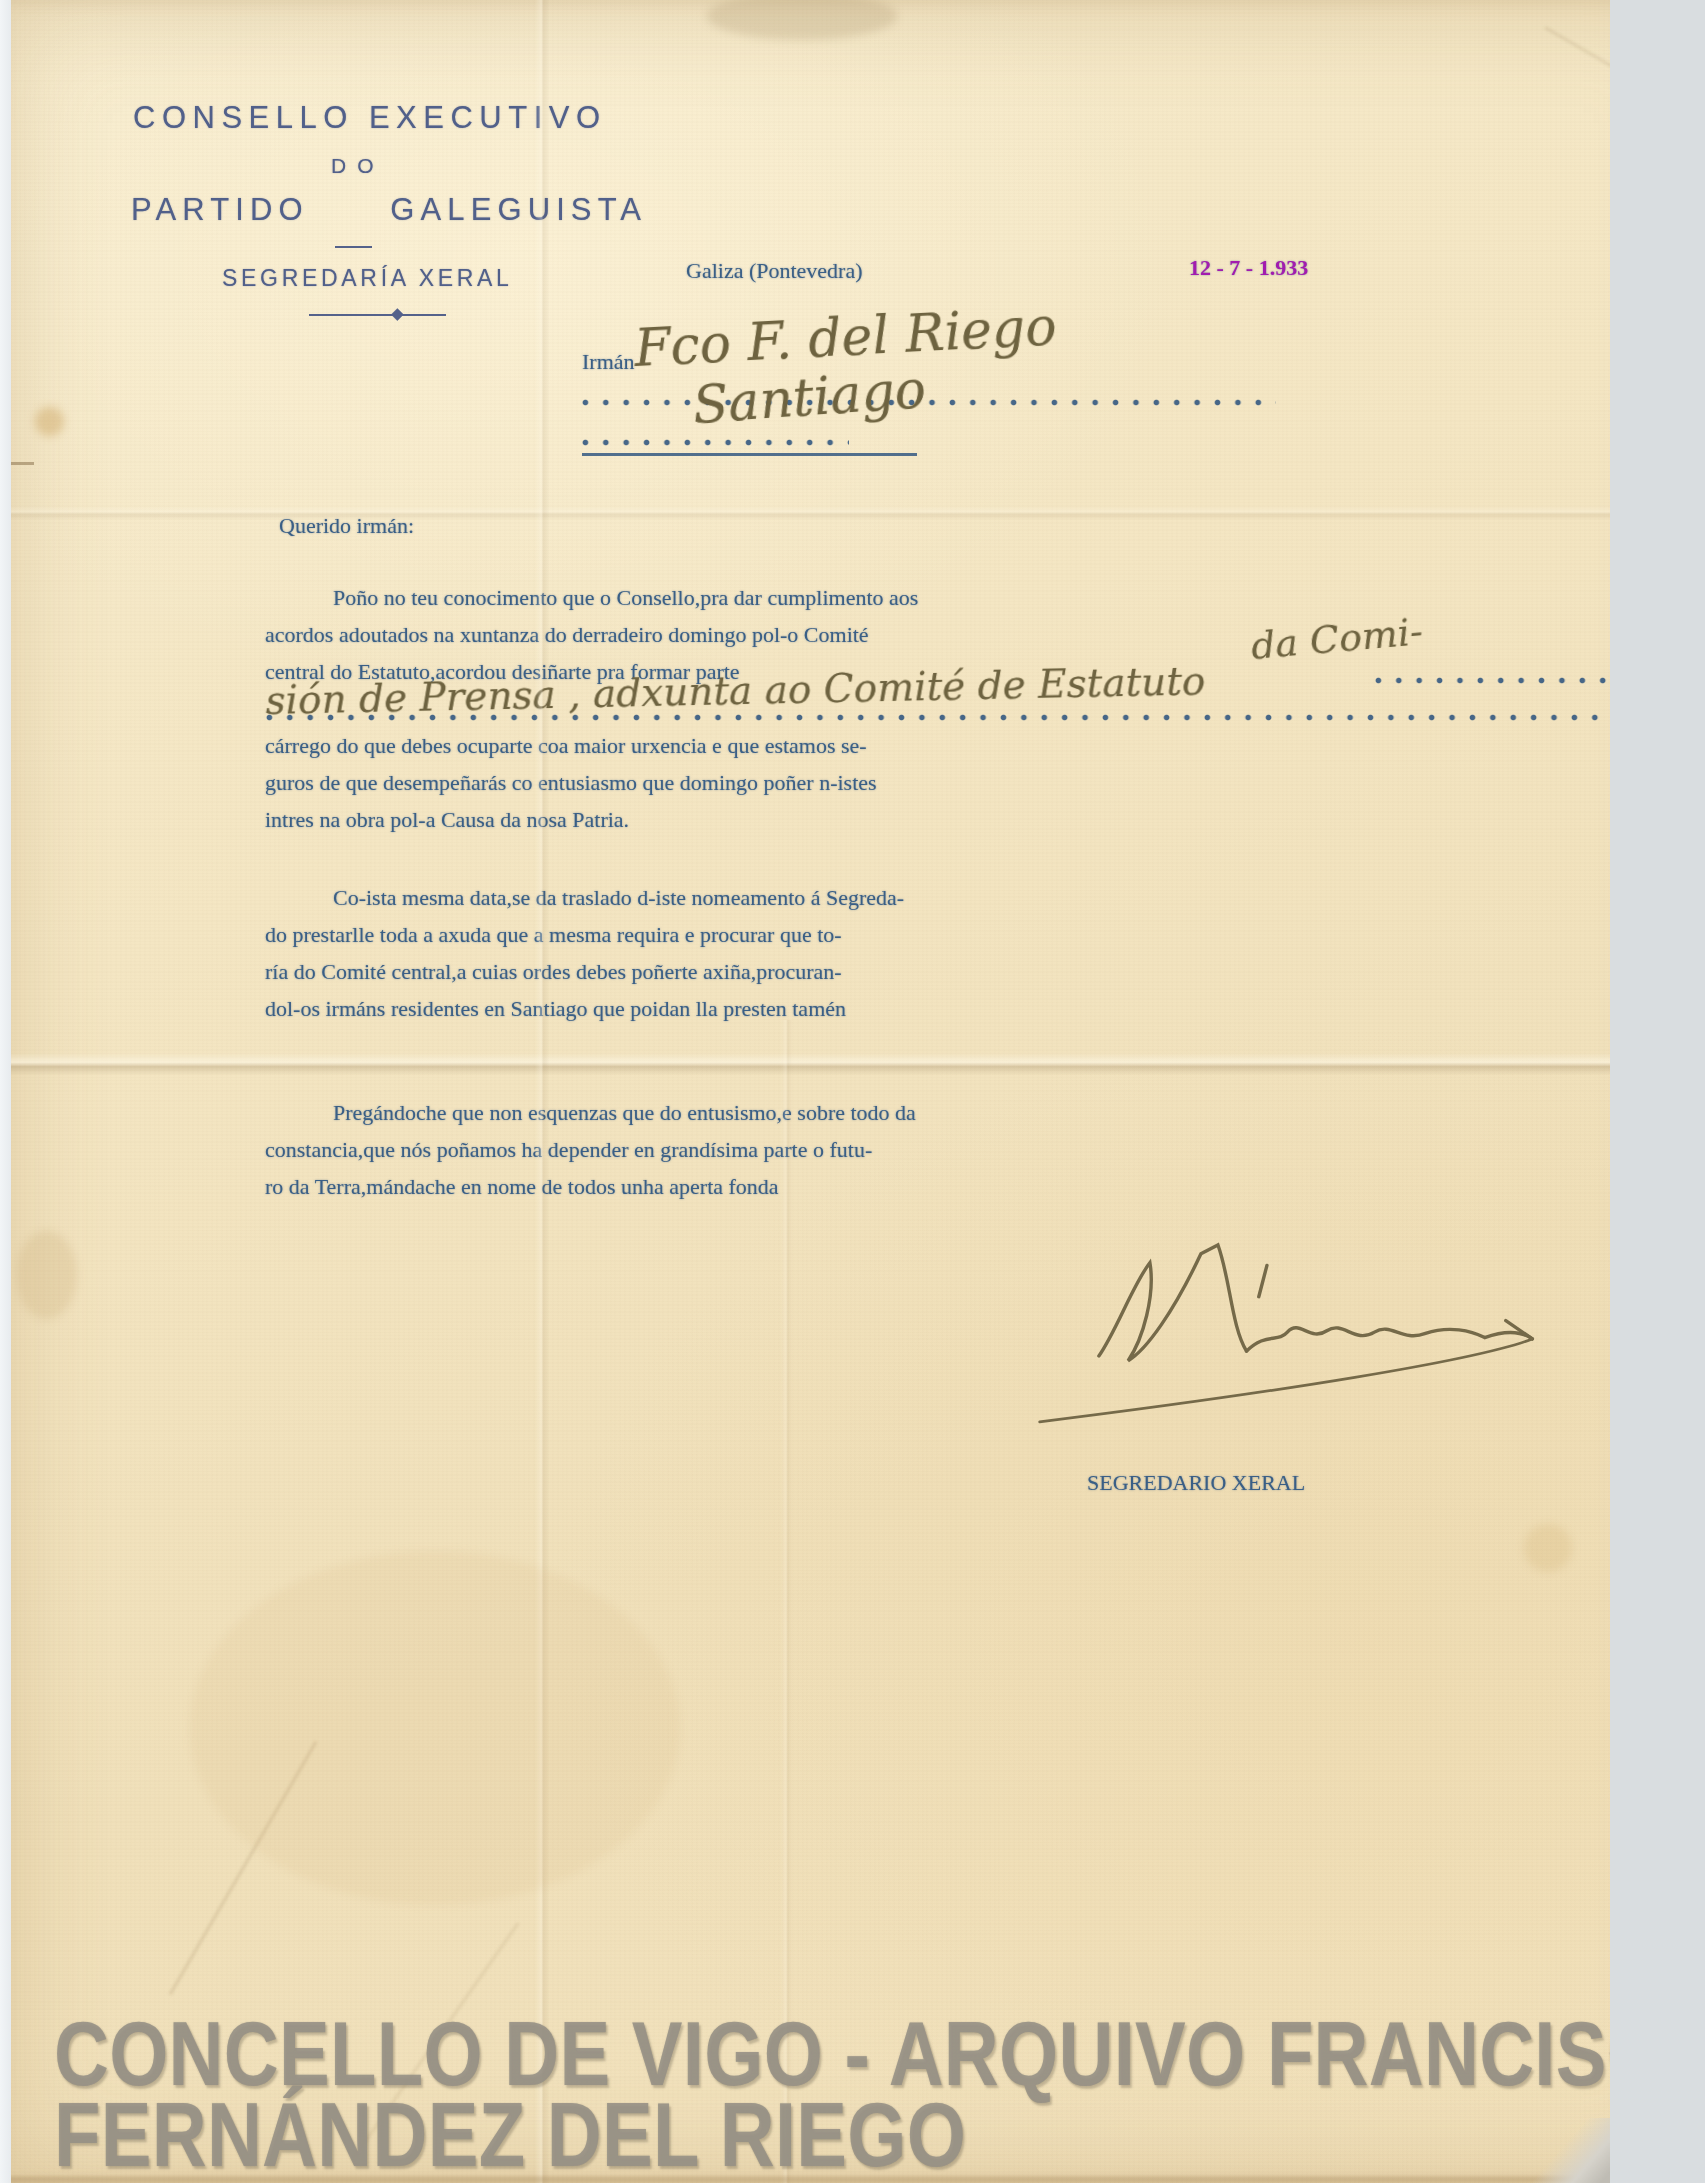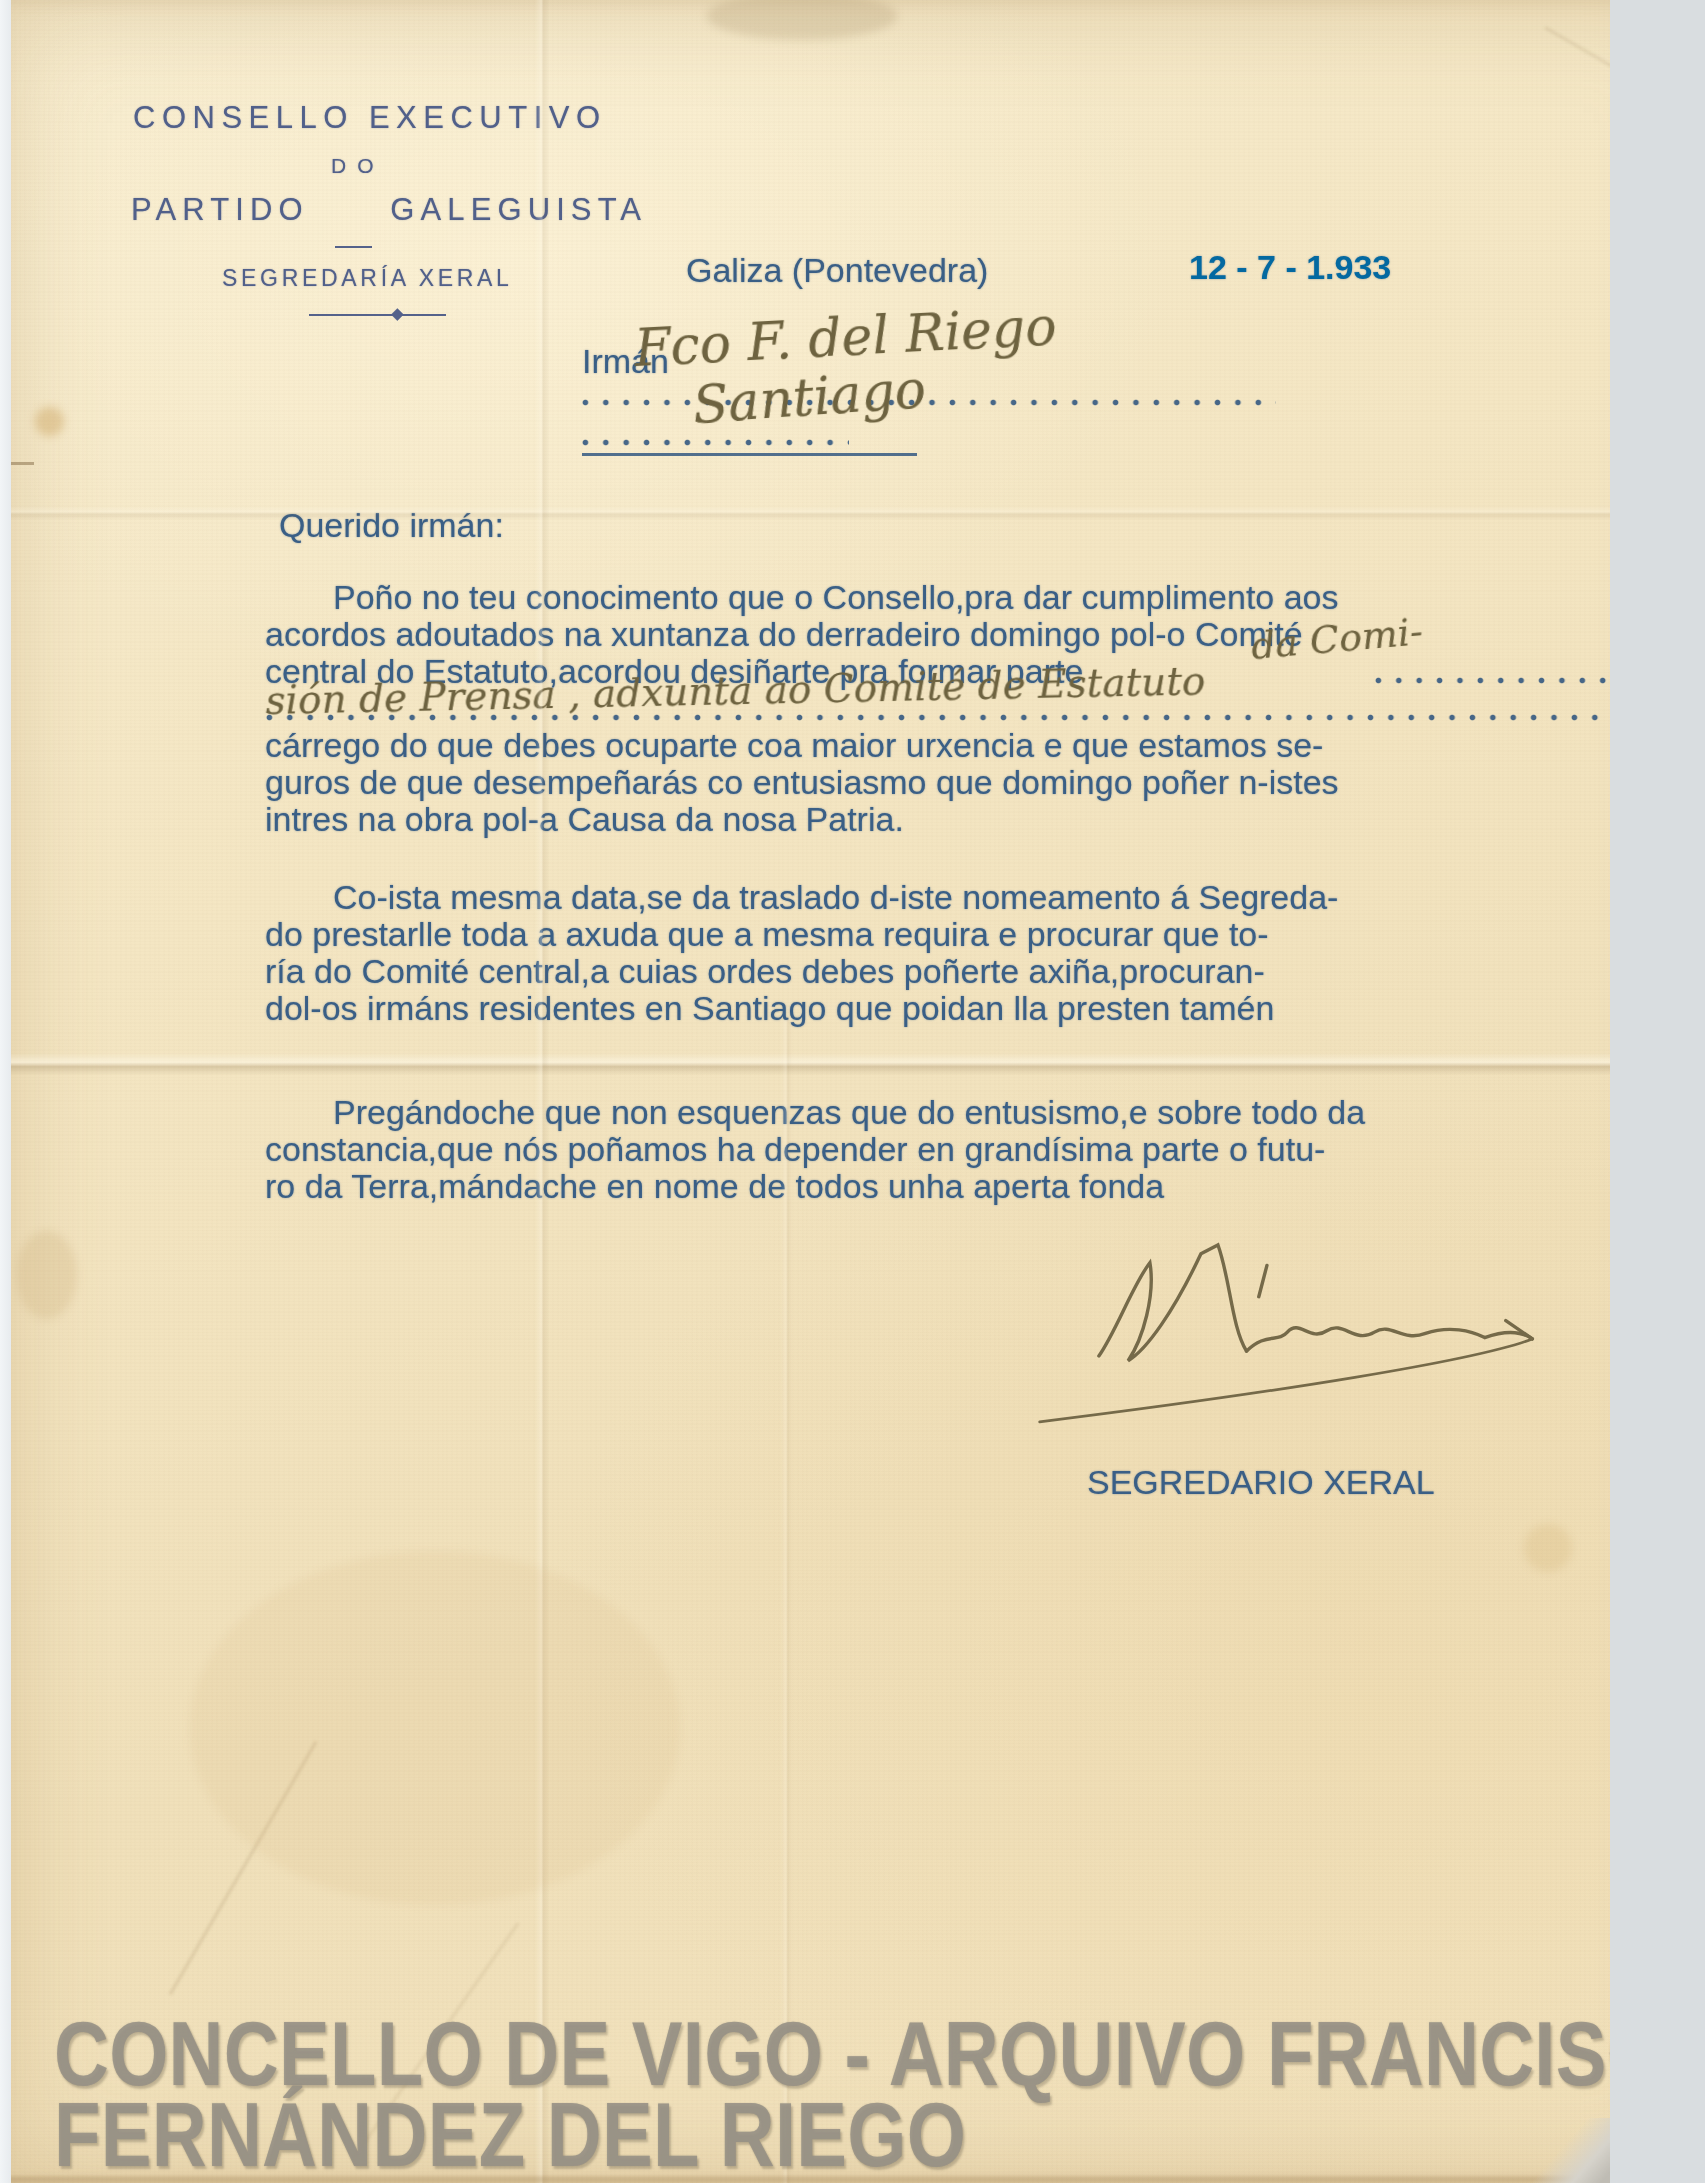--- a/index.html
+++ b/index.html
@@ -11,21 +11,21 @@
       radial-gradient(952px 612px at 30% 12%, rgba(255,246,221,.55), rgba(255,246,221,0) 70%),
       radial-gradient(1088px 816px at 80% 75%, rgba(236,214,168,.45), rgba(236,214,168,0) 75%),
       linear-gradient(158deg,#f7ecce 0%,#f4e6c3 35%,#f0e0ba 65%,#f2e2bd 100%);
     box-shadow: inset 0 0 102px rgba(168,132,76,.30), inset 0 0 17px rgba(160,124,70,.18);}
   .grain{position:absolute;inset:0;z-index:1;pointer-events:none;
     background-image:
       repeating-linear-gradient(0deg, rgba(120,90,50,.015) 0 1.4px, rgba(255,255,255,0) 1.4px 3.4px),
       repeating-linear-gradient(90deg, rgba(120,90,50,.012) 0 2px, rgba(255,255,255,0) 2px 4.8px);}
   
   .ink{position:absolute;z-index:2;}
-  .typed{font-family:Liberation Sans, sans-serif;font-size:34px;line-height:37px;
+  .typed{font-family:Liberation Serif, serif;font-size:22px;line-height:37px;
     color:#3a5f86;text-shadow:0 0 2px rgba(56,92,132,.55);filter:blur(0.3px);white-space:nowrap;}
   .lh{font-family:"Liberation Sans",sans-serif;color:#51608a;filter:blur(0.4px);
       text-shadow:0 0 1.4px rgba(75,90,135,.5);white-space:nowrap;}
   .hw{font-family:"DejaVu Serif",serif;font-style:italic;color:#6e6340;filter:blur(0.3px);
       text-shadow:0 0 1px rgba(105,95,60,.45);white-space:nowrap;}
   .leader{position:absolute;height:6.8px;filter:blur(0.4px);
     background-image:radial-gradient(circle at 3.4px 50%, rgba(40,80,125,.85) 2.2px, rgba(40,80,125,0) 3.3px);
     background-size:20.4px 100%;background-repeat:repeat-x;}
   .para{position:absolute;width:1374px;}
   .para .ln{height:37px;}
@@ -63,21 +63,21 @@
 
   <div class="ink lh" style="left:133px;top:99px;font-size:31px;letter-spacing:6.5px;transform:scaleY(1.04);transform-origin:top left;">CONSELLO EXECUTIVO</div>
   <div class="ink lh" style="left:331px;top:154px;font-size:21px;letter-spacing:11px;">DO</div>
   <div class="ink lh" style="left:131px;top:191px;font-size:31px;letter-spacing:6.1px;word-spacing:67px;transform:scaleY(1.04);transform-origin:top left;">PARTIDO GALEGUISTA</div>
   <div class="rule" style="left:335px;top:246px;width:37px;height:2px;"></div>
   <div class="ink lh" style="left:222px;top:265px;font-size:23px;letter-spacing:3.7px;">SEGREDARÍA XERAL</div>
   <div class="rule" style="left:309px;top:314px;width:137px;height:2px;"></div>
   <div class="diamond" style="left:393px;top:310px;"></div>
 
   <div class="ink typed" style="left:686px;top:252px;">Galiza (Pontevedra)</div>
-  <div class="ink typed" style="left:1189px;top:249px;font-weight:bold;color:#0369a1;">12 - 7 - 1.933</div>
+  <div class="ink typed" style="left:1189px;top:249px;font-weight:bold;color:#a21caf;">12 - 7 - 1.933</div>
 
   <div class="ink typed" style="left:582px;top:343px;">Irmán</div>
   <div class="ink hw" style="left:636px;top:318px;font-size:52px;transform:rotate(-3deg);transform-origin:left bottom;">Fco F. del Riego</div>
   <div class="leader ink" style="left:582px;top:399px;width:694px;"></div>
   <div class="ink hw" style="left:695px;top:375px;font-size:52px;transform:rotate(-4deg);transform-origin:left bottom;">Santiago</div>
   <div class="leader ink" style="left:582px;top:439px;width:267px;"></div>
   <div class="ink" style="left:582px;top:453px;width:335px;height:3.4px;background:rgba(40,80,125,.8);filter:blur(0.7px);"></div>
 
   <div class="ink typed" style="left:279px;top:507px;">Querido irmán:</div>
 

